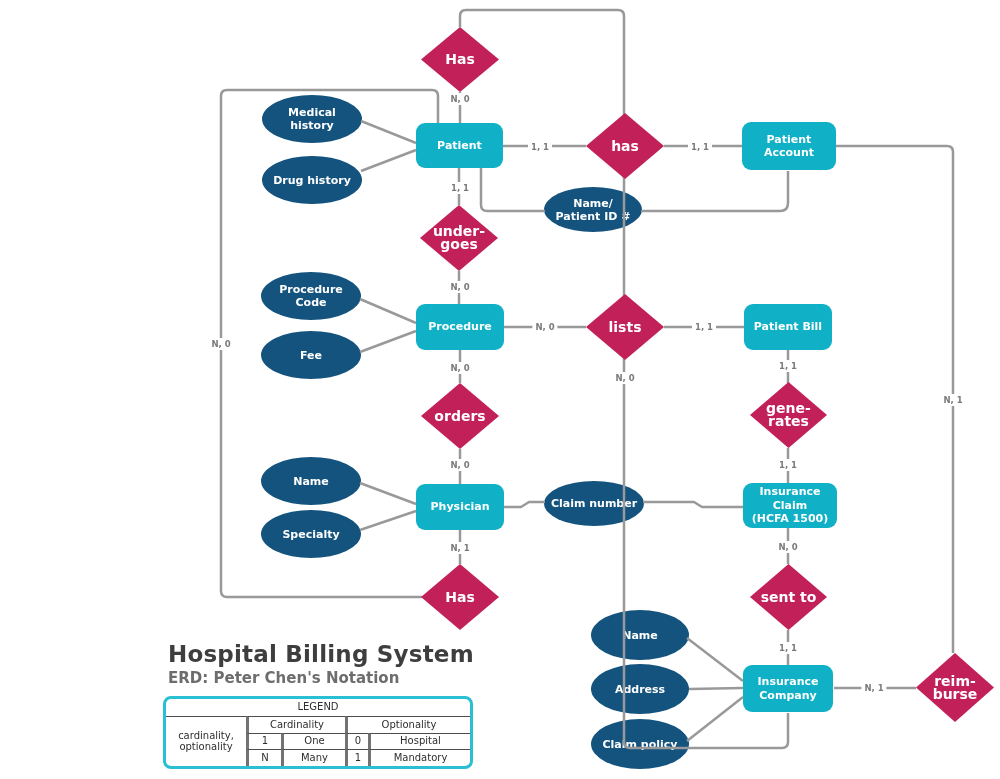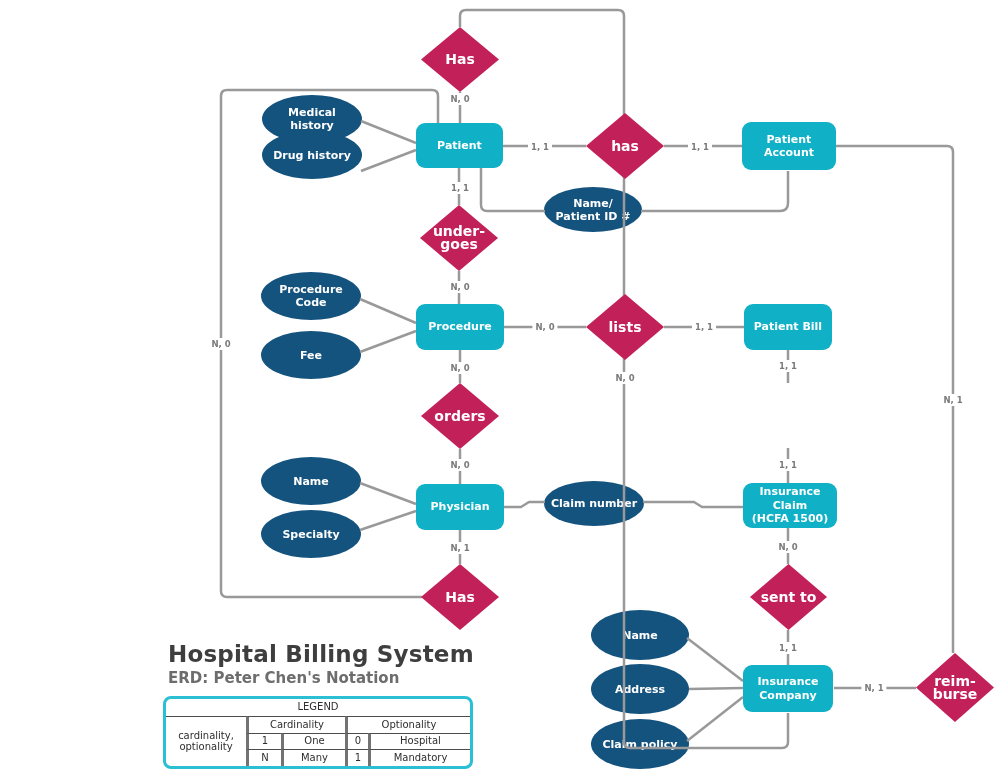--- a/index.html
+++ b/index.html
@@ -37,21 +37,21 @@
   .legend .no-t{border-top:none;}
   .legend .no-l{border-left:none;}
 </style>
 </head>
 <body>
 
 <div class="stage">
 
   <div class="node attr" style="left:262px;top:95px;width:100px;height:48px">Medical
 history</div>
-  <div class="node attr" style="left:262px;top:131px;width:100px;height:48px">Drug history</div>
+  <div class="node attr" style="left:262px;top:156px;width:100px;height:48px">Drug history</div>
   <div class="node attr" style="left:544px;top:187px;width:98px;height:45px">Name/
 Patient ID #</div>
   <div class="node attr" style="left:261px;top:272px;width:100px;height:48px">Procedure
 Code</div>
   <div class="node attr" style="left:261px;top:331px;width:100px;height:48px">Fee</div>
   <div class="node attr" style="left:261px;top:457px;width:100px;height:48px">Name</div>
   <div class="node attr" style="left:261px;top:510px;width:100px;height:48px">Specialty</div>
   <div class="node attr" style="left:544px;top:481px;width:100px;height:45px">Claim number</div>
   <div class="node attr" style="left:591px;top:610px;width:98px;height:50px">Name</div>
   <div class="node attr" style="left:591px;top:664px;width:98px;height:50px">Address</div>
@@ -90,20 +90,22 @@
     <path d="M689,689 L743,688"></path>
     <path d="M687,741 L743,697"></path>
   </svg>
 
   <div class="node rel" style="left:421px;top:27px;width:78px;height:65px">Has</div>
   <div class="node rel" style="left:586px;top:113px;width:78px;height:66px">has</div>
   <div class="node rel" style="left:420px;top:205px;width:78px;height:66px">under-
 goes</div>
   <div class="node rel" style="left:586px;top:294px;width:78px;height:66px">lists</div>
   <div class="node rel" style="left:421px;top:383px;width:78px;height:66px">orders</div>
+  <div class="node rel" style="left:750px;top:382px;width:77px;height:66px">gene-
+rates</div>
   <div class="node rel" style="left:421px;top:564px;width:78px;height:66px">Has</div>
   <div class="node rel" style="left:750px;top:564px;width:77px;height:66px">sent to</div>
   <div class="node rel" style="left:916px;top:653px;width:78px;height:69px">reim-
 burse</div>
 
   <div class="node entity" style="left:416px;top:123px;width:87px;height:45px">Patient</div>
   <div class="node entity" style="left:742px;top:122px;width:94px;height:48px">Patient
 Account</div>
   <div class="node entity" style="left:416px;top:304px;width:88px;height:46px">Procedure</div>
   <div class="node entity" style="left:744px;top:304px;width:88px;height:46px">Patient Bill</div>

